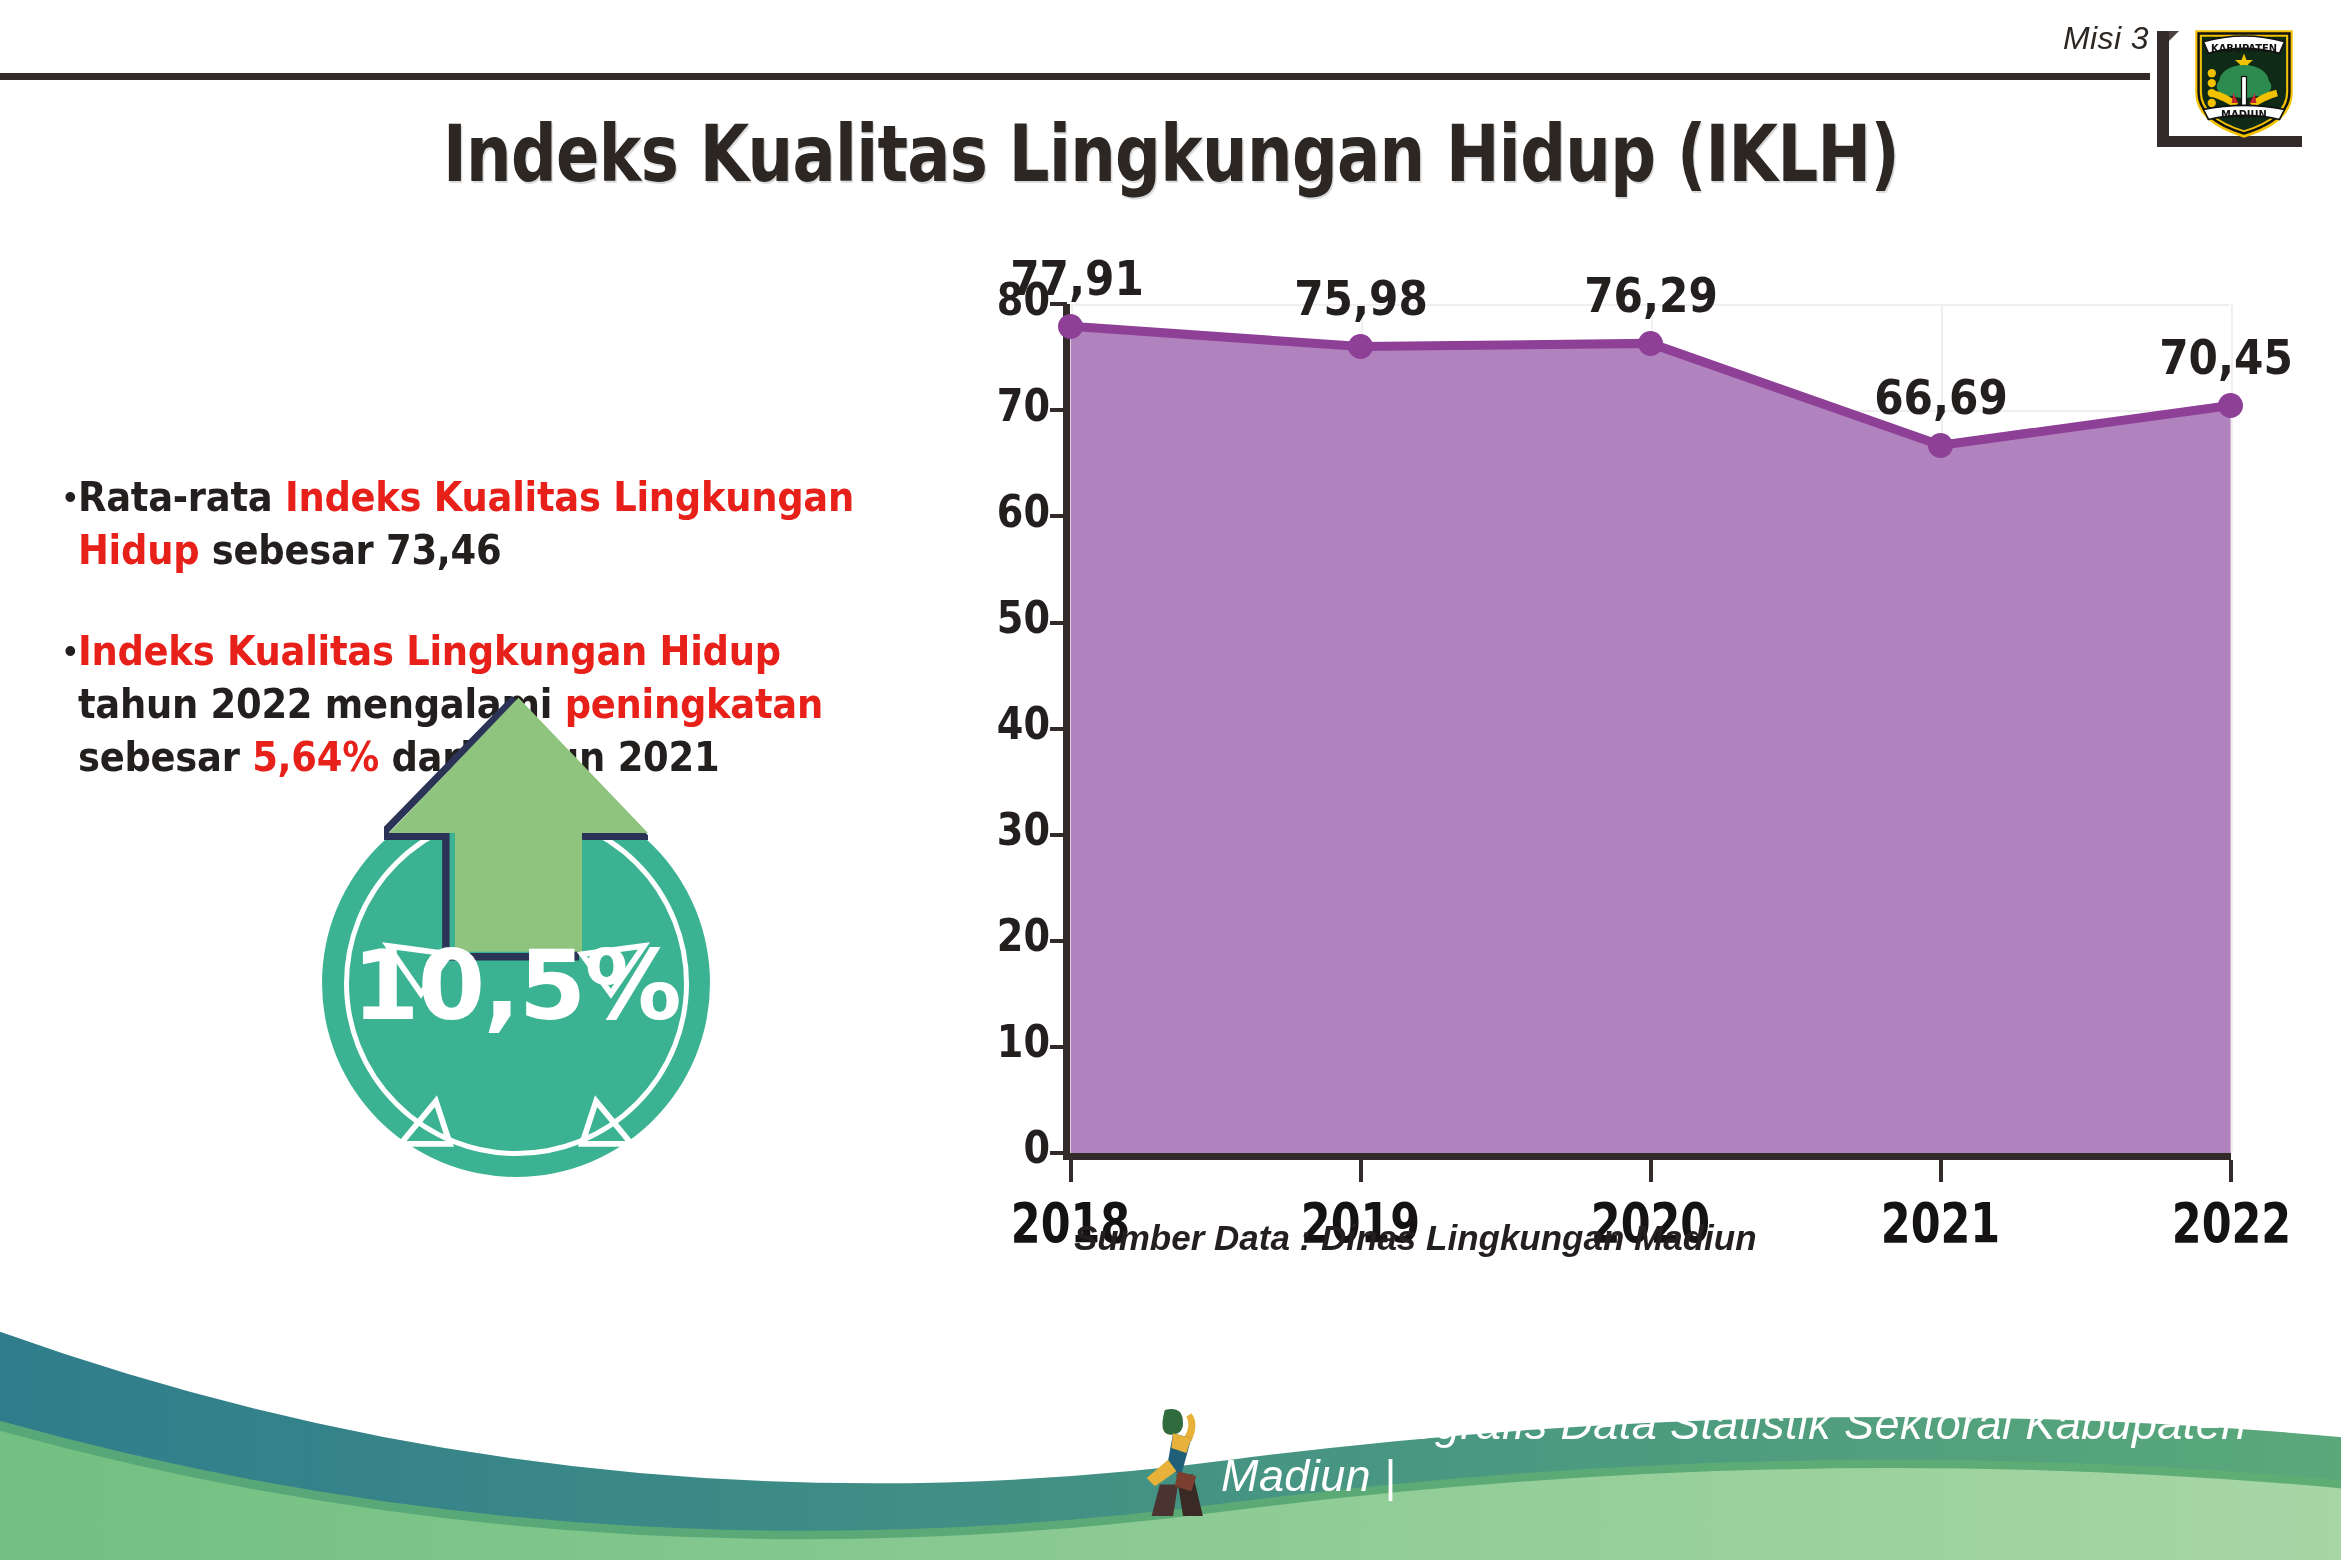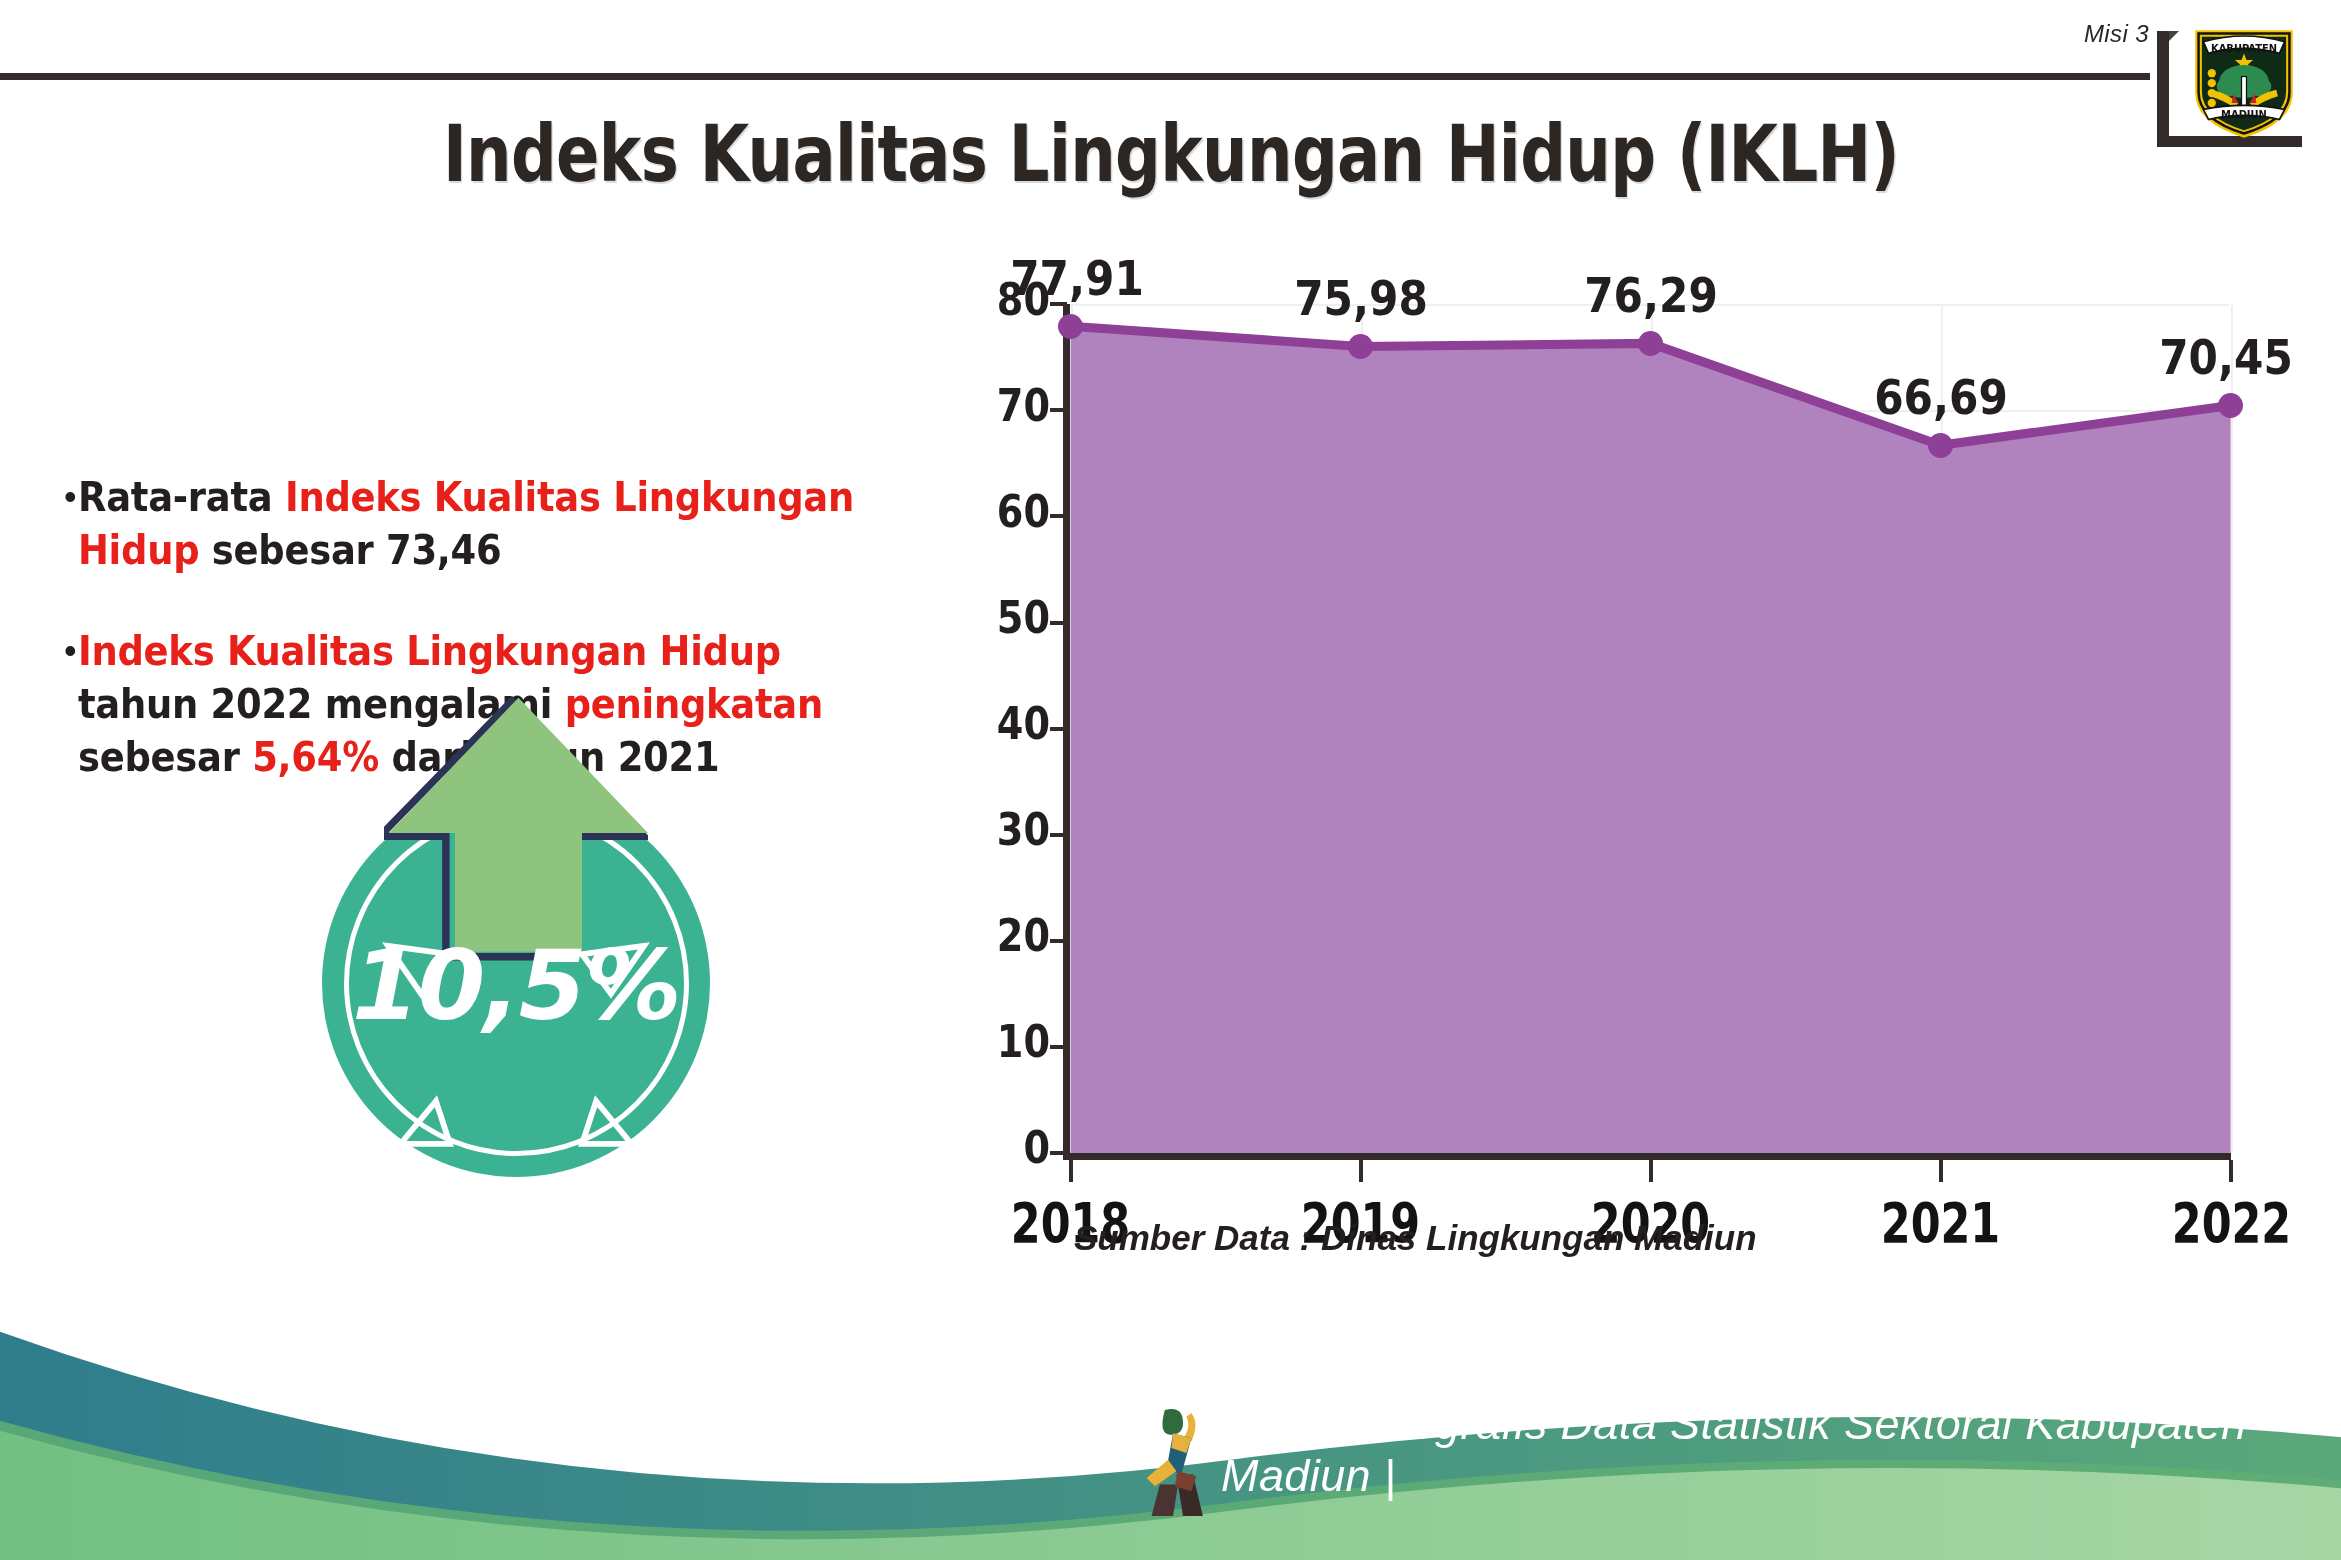--- a/index.html
+++ b/index.html
@@ -3,21 +3,21 @@
 <meta charset="utf-8">
 <style>
   html,body{margin:0;padding:0;background:#ffffff;}
   body{width:2342px;height:1561px;position:relative;overflow:hidden;
        font-family:"Liberation Sans",sans-serif;}
 
   
   #header-rule{position:absolute;left:0;top:73px;width:2150px;height:7.4px;
                background:#332b29;}
   #misi-label{position:absolute;right:193px;top:20px;font-style:italic;
-              font-size:24px;color:#2d2724;font-family:"Liberation Sans",sans-serif;
+              font-size:32px;color:#2d2724;font-family:"Liberation Sans",sans-serif;
               letter-spacing:0.4px;}
 
   
   #logo-frame{position:absolute;left:2157px;top:31px;width:157px;height:116px;}
   #logo-frame .v-bar{position:absolute;left:0;top:0;width:11.6px;height:116px;
                      background:#332b29;}
   #logo-frame .h-bar{position:absolute;left:0;bottom:0;width:145px;height:10.7px;
                      background:#332b29;}
   #logo-frame .v-bar:after{content:"";position:absolute;left:11.6px;top:0;
       border-left:10px solid #4a4240;border-bottom:10px solid transparent;}
@@ -44,21 +44,21 @@
   .hl{color:#e8201a;}
 
   
   #badge{position:absolute;left:322px;top:789px;width:388px;height:388px;}
   #badge .circle{position:absolute;left:0;top:0;width:388px;height:388px;
                  border-radius:50%;background:#3bb392;}
   #badge .inner-ring{position:absolute;left:21.5px;top:21.5px;width:345px;height:345px;
                  border-radius:50%;border:5.8px solid #ffffff;box-sizing:border-box;}
   #badge .pct{position:absolute;left:0;top:140px;width:388px;text-align:center;
               font-size:97px;font-weight:700;color:#ffffff;
-              font-family:"DejaVu Sans",sans-serif;letter-spacing:-1.7px;font-style:italic;}
+              font-family:"DejaVu Sans",sans-serif;letter-spacing:-1.7px;}
   #arrow-up{position:absolute;left:62px;top:-95px;width:264px;height:273px;}
 
   
   #chart{position:absolute;left:974px;top:289px;width:1288px;height:884px;}
   .gridline{position:absolute;left:92px;width:1163px;height:1.7px;background:#f0eff0;}
   .ytick-lbl{position:absolute;right:1212px;width:124px;text-align:right;
              font-size:45px;font-weight:700;color:#231f1e;
              font-family:"DejaVu Sans",sans-serif;transform:scaleX(.85);
              transform-origin:right center;}
   .ytick-mark{position:absolute;left:76px;width:16.5px;height:4.1px;background:#332b29;}

